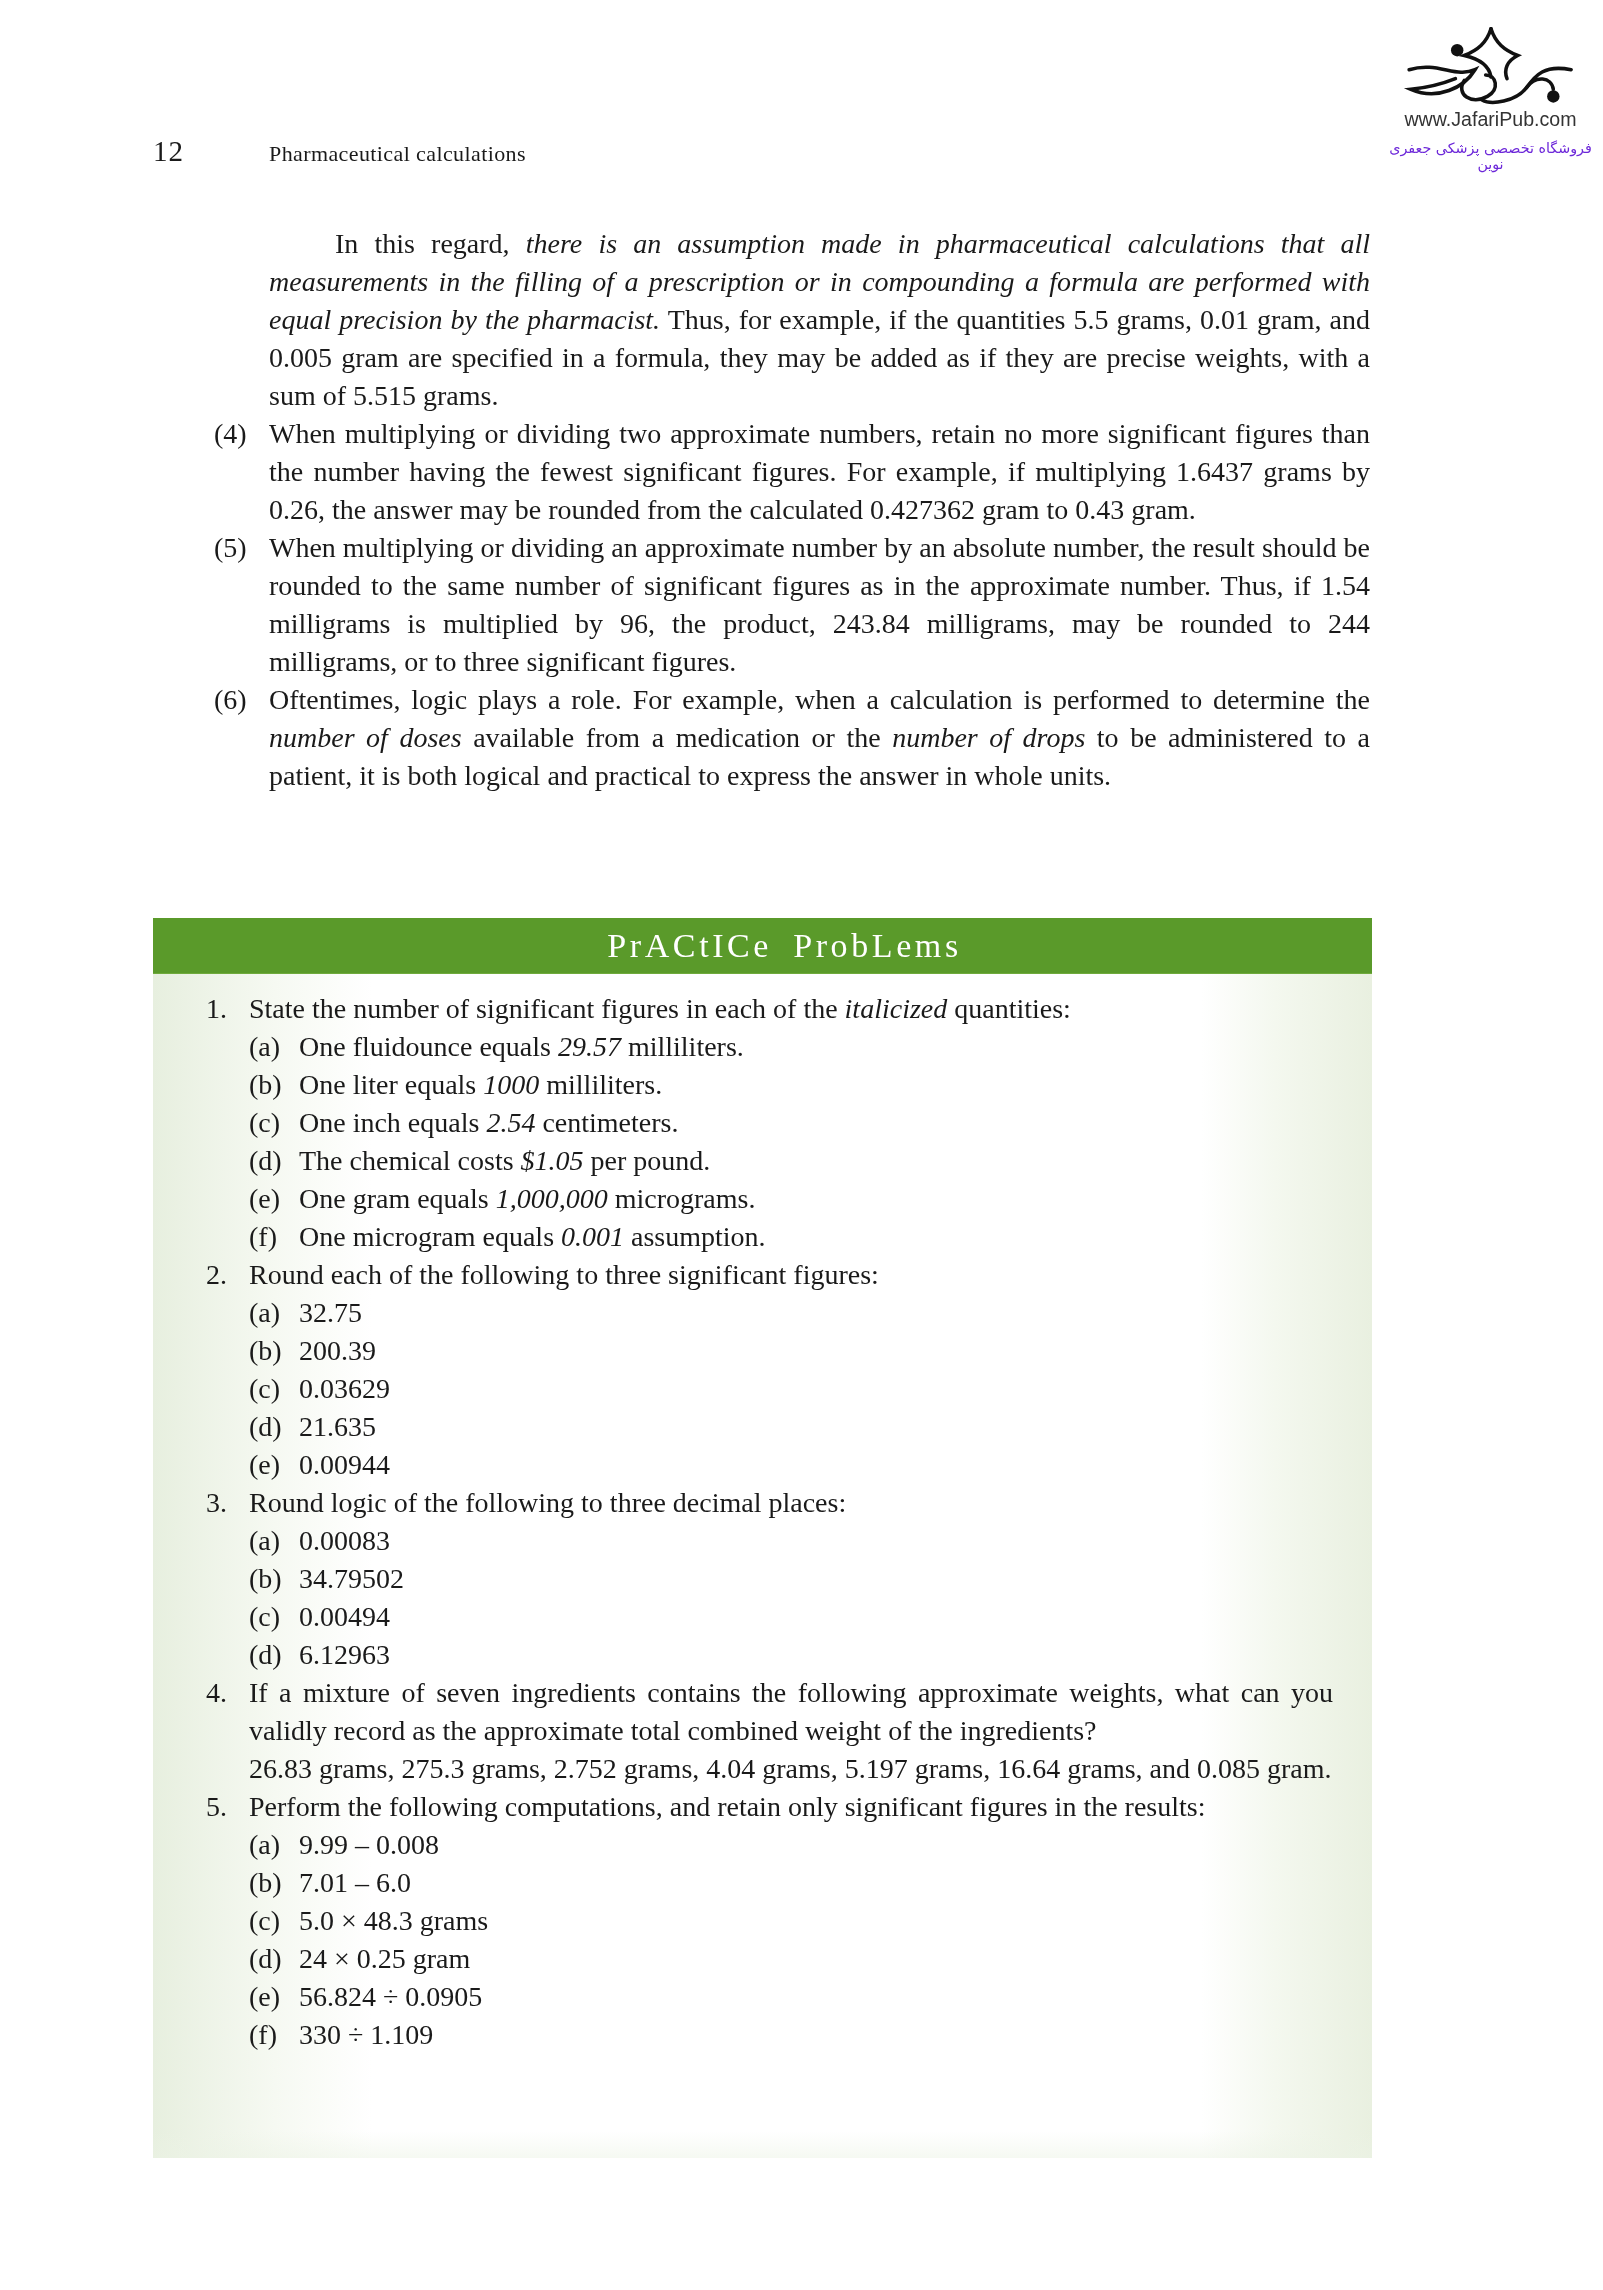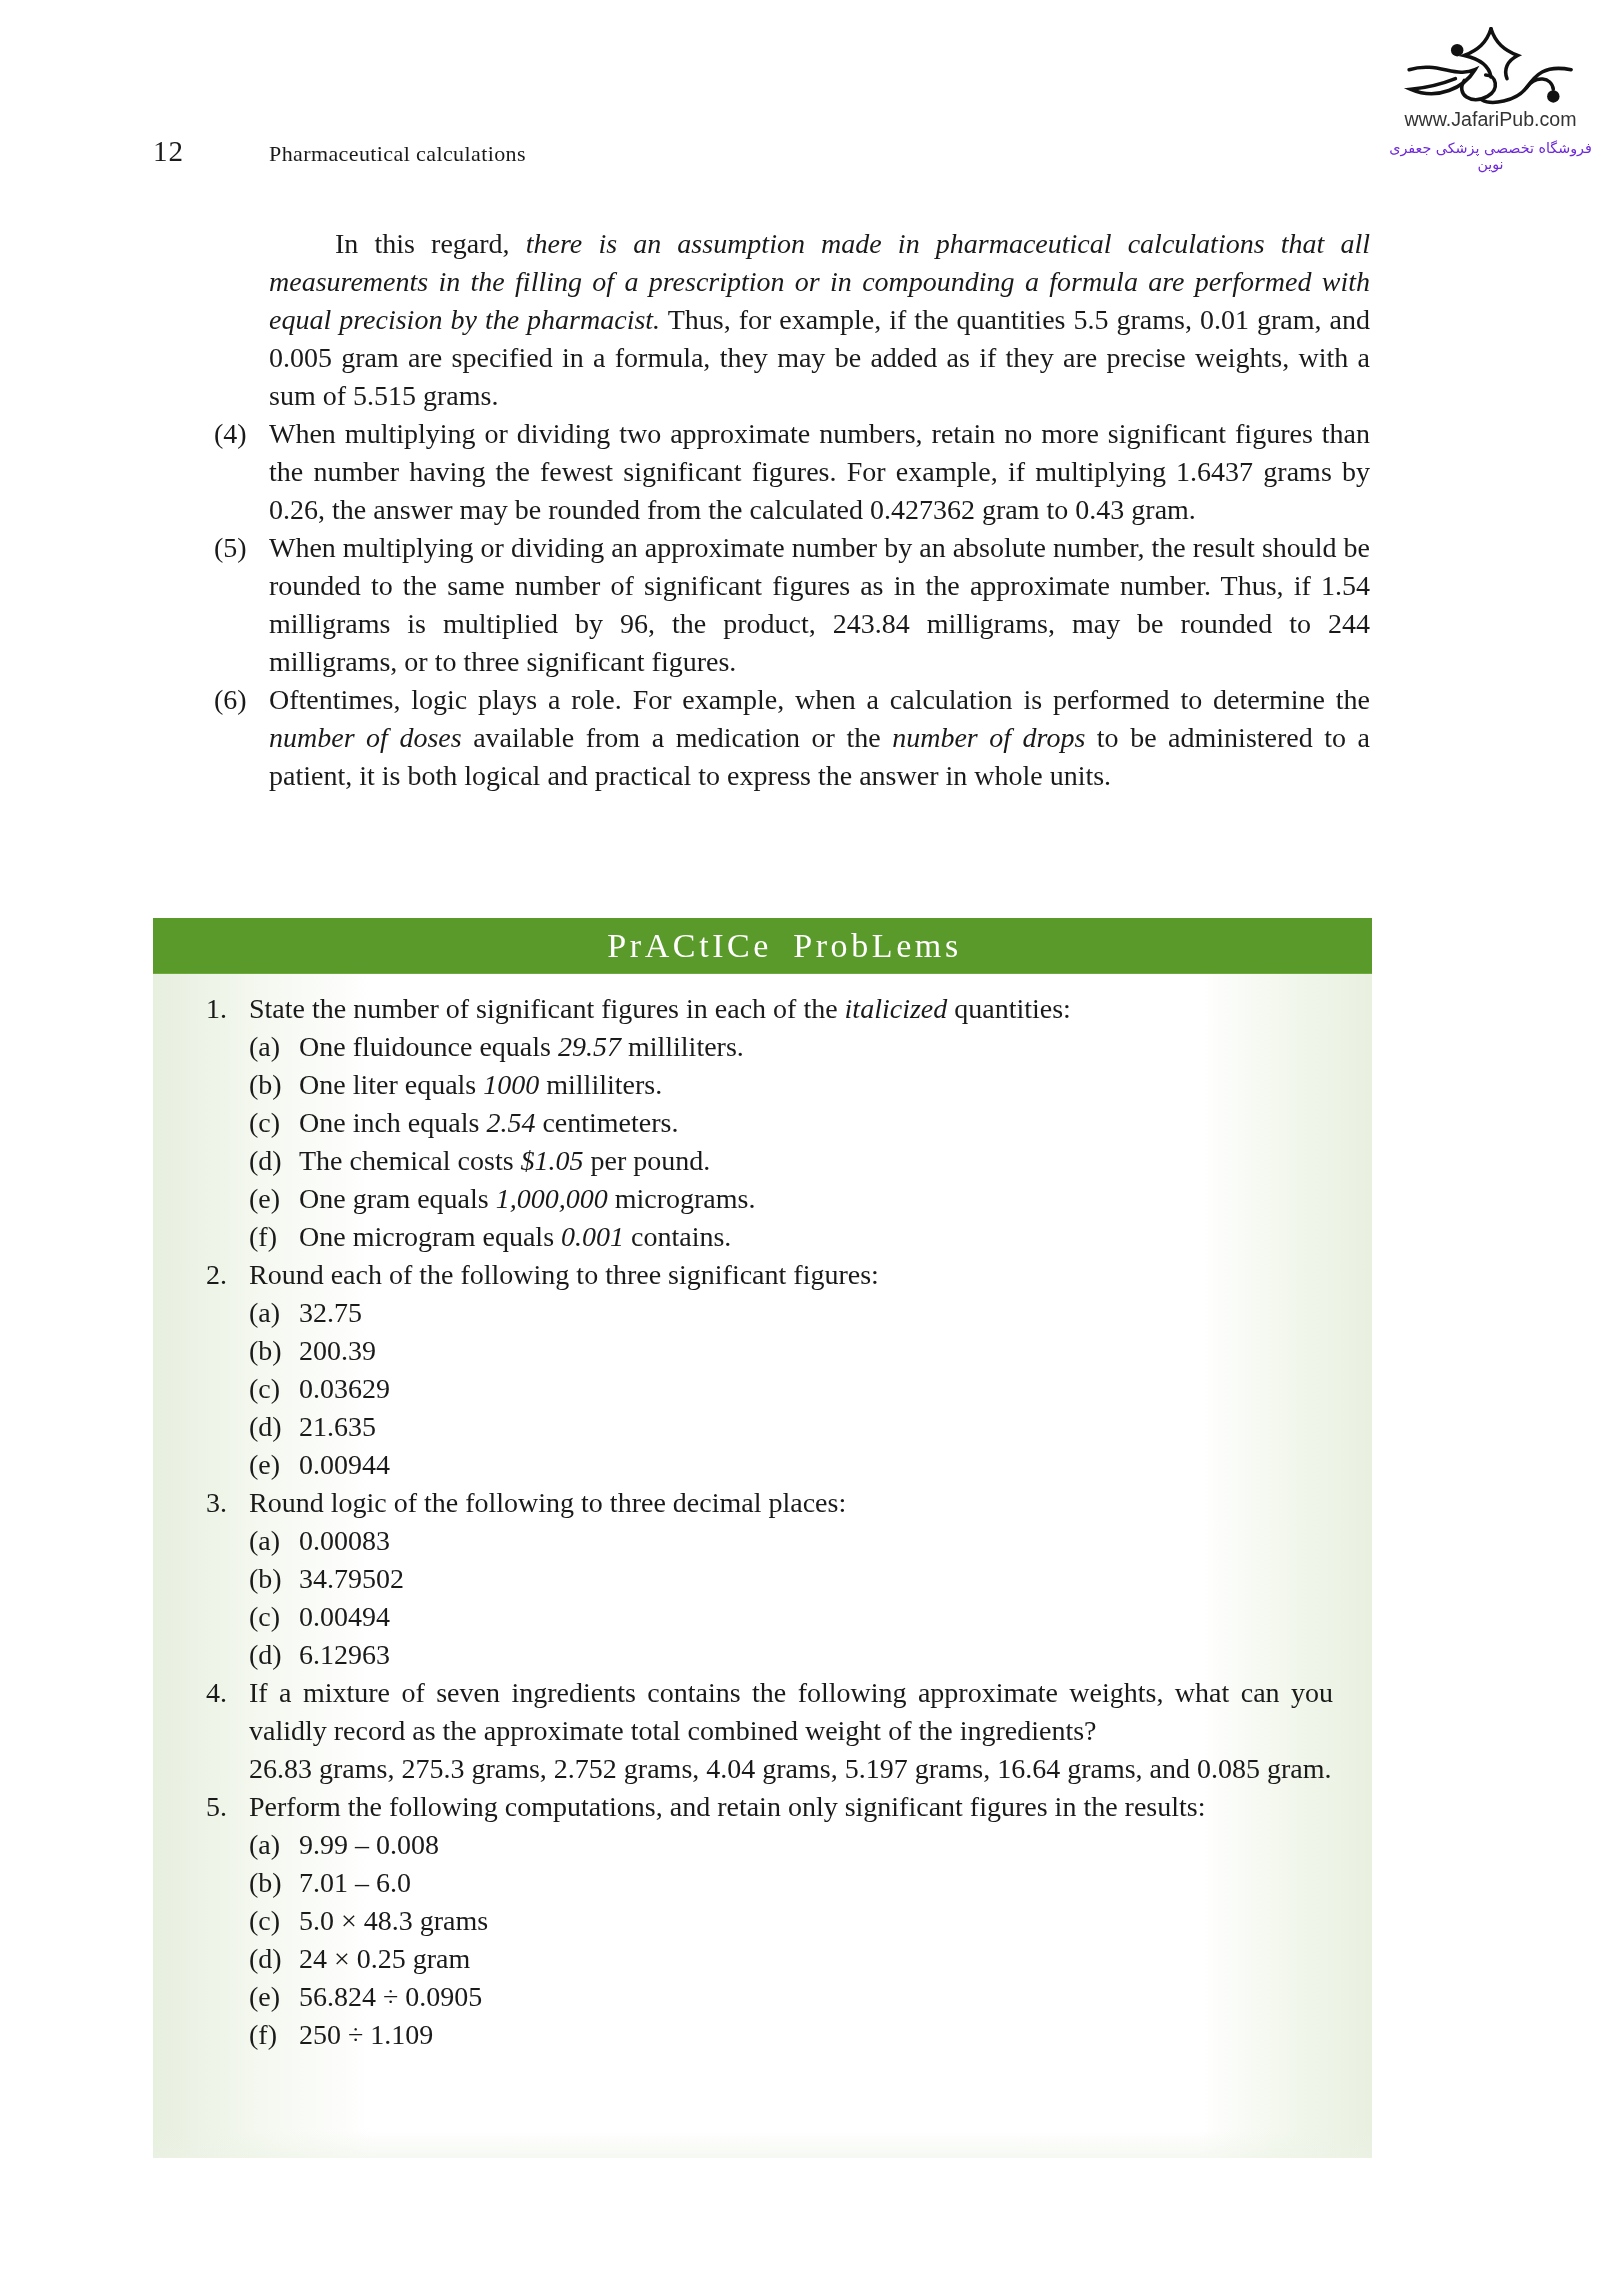--- a/index.html
+++ b/index.html
@@ -69,21 +69,21 @@
   <div class="problems">
 
     <div class="problem">
       <span class="problem-num">1.</span>
       <div><span>State the number of significant figures in each of the </span><em>italicized</em><span> quantities:</span></div>
       <div class="sub"><span class="sub-label">(a)</span><span>One fluidounce equals </span><em>29.57</em><span> milliliters.</span></div>
       <div class="sub"><span class="sub-label">(b)</span><span>One liter equals </span><em>1000</em><span> milliliters.</span></div>
       <div class="sub"><span class="sub-label">(c)</span><span>One inch equals </span><em>2.54</em><span> centimeters.</span></div>
       <div class="sub"><span class="sub-label">(d)</span><span>The chemical costs </span><em>$1.05</em><span> per pound.</span></div>
       <div class="sub"><span class="sub-label">(e)</span><span>One gram equals </span><em>1,000,000</em><span> micrograms.</span></div>
-      <div class="sub"><span class="sub-label">(f)</span><span>One microgram equals </span><em>0.001</em><span> contains.</span></div>
+      <div class="sub"><span class="sub-label">(f)</span><span>One microgram equals </span><em>0.001</em><span> assumption.</span></div>
     </div>
 
     <div class="problem">
       <span class="problem-num">2.</span>
       <div>Round each of the following to three significant figures:</div>
       <div class="sub"><span class="sub-label">(a)</span><span>32.75</span></div>
       <div class="sub"><span class="sub-label">(b)</span><span>200.39</span></div>
       <div class="sub"><span class="sub-label">(c)</span><span>0.03629</span></div>
       <div class="sub"><span class="sub-label">(d)</span><span>21.635</span></div>
       <div class="sub"><span class="sub-label">(e)</span><span>0.00944</span></div>
@@ -105,18 +105,18 @@
     </div>
 
     <div class="problem">
       <span class="problem-num">5.</span>
       <div>Perform the following computations, and retain only significant figures in the results:</div>
       <div class="sub"><span class="sub-label">(a)</span><span>9.99 – 0.008</span></div>
       <div class="sub"><span class="sub-label">(b)</span><span>7.01 – 6.0</span></div>
       <div class="sub"><span class="sub-label">(c)</span><span>5.0 × 48.3 grams</span></div>
       <div class="sub"><span class="sub-label">(d)</span><span>24 × 0.25 gram</span></div>
       <div class="sub"><span class="sub-label">(e)</span><span>56.824 ÷ 0.0905</span></div>
-      <div class="sub"><span class="sub-label">(f)</span><span>250 ÷ 1.109</span></div>
+      <div class="sub"><span class="sub-label">(f)</span><span>330 ÷ 1.109</span></div>
     </div>
 
   </div>
 </div>
 
 
 </body></html>

